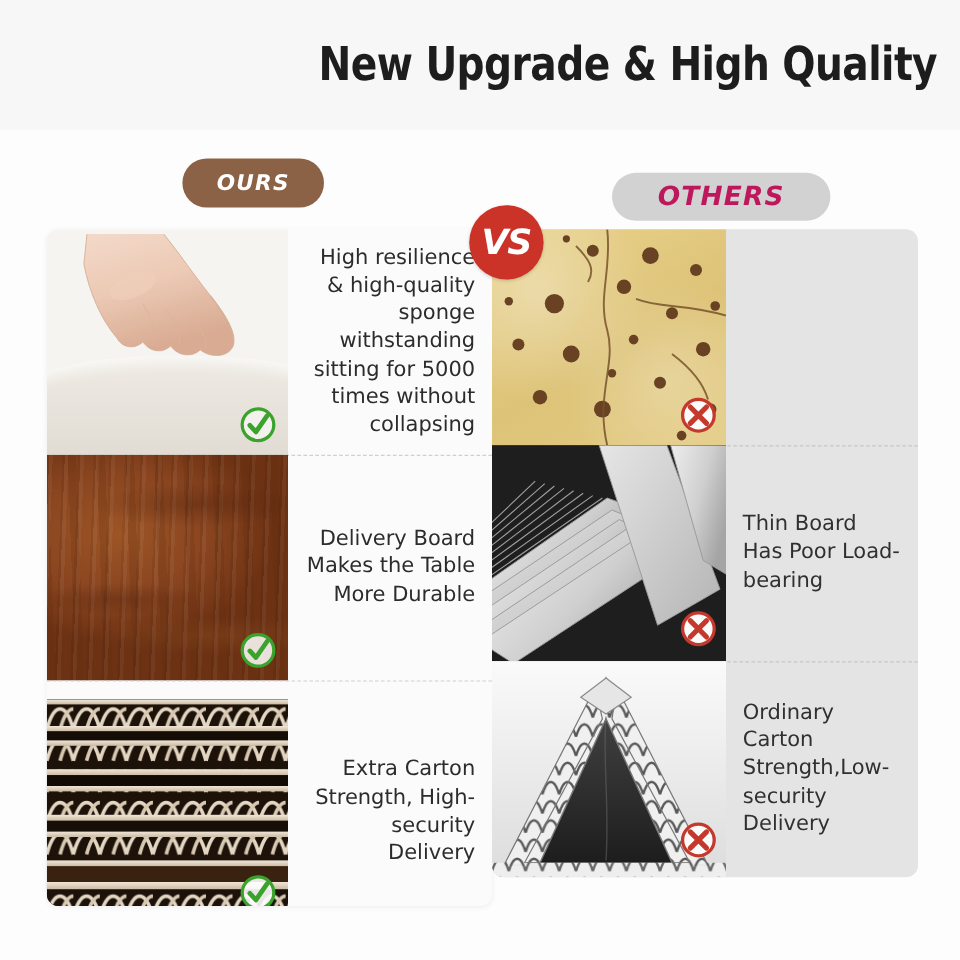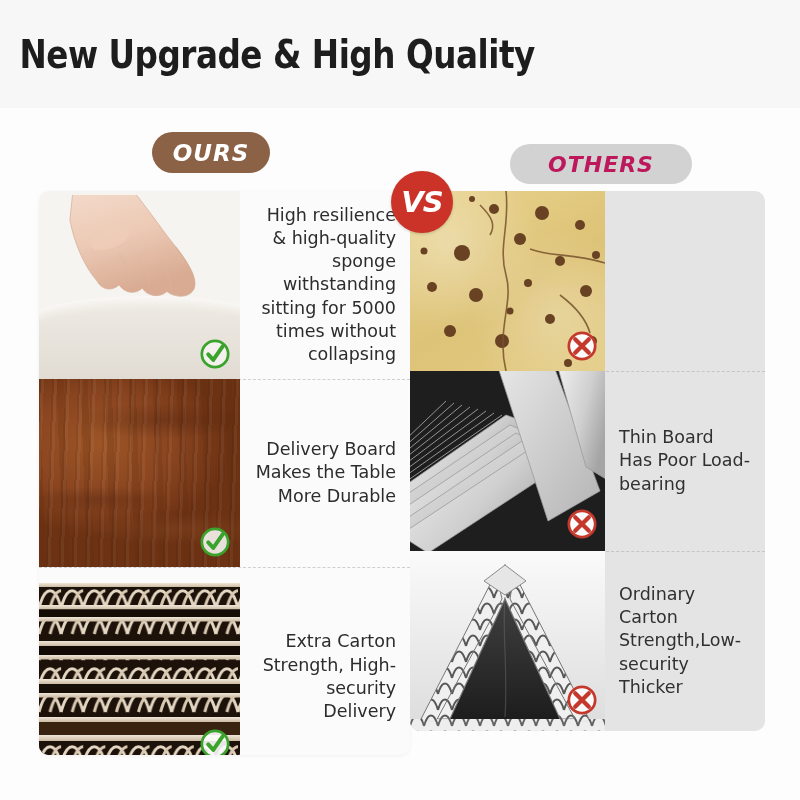--- a/index.html
+++ b/index.html
@@ -9,40 +9,40 @@
     font-family:"DejaVu Sans","Liberation Sans",sans-serif;
     overflow:hidden;
     position:relative;
   }
   .page{position:absolute;inset:0;background:#fdfdfd;}
 
   
   .header{
     position:absolute;left:0;top:0;width:800px;height:108px;
     background:#f7f7f7;
-    display:flex;align-items:center;justify-content:flex-start;
+    display:flex;align-items:center;justify-content:flex-end;
   }
   .header-title{
     font-size:39px;font-weight:bold;color:#1d1d1d;
     letter-spacing:-0.5px;
     font-family:"DejaVu Sans Condensed","DejaVu Sans","Liberation Sans",sans-serif;
     transform:scaleX(0.93);
   }
 
   
   .badge{
     position:absolute;
     display:flex;align-items:center;justify-content:center;
     border-radius:22px;
     font-style:italic;font-weight:bold;color:#ffffff;
     letter-spacing:1px;
   }
   .badge-ours{
     left:152px;top:132px;width:118px;height:41px;
-    background:#8c6246;font-size:23px;
+    background:#8c6246;font-size:18px;
   }
   .badge-others{
     left:510px;top:144px;width:182px;height:40px;
     background:#d2d2d2;font-size:22px;color:#be185d;
   }
 
   
   .vs-circle{
     position:absolute;left:391px;top:171px;width:62px;height:62px;
     border-radius:50%;background:#cc3328;
@@ -384,18 +384,18 @@
           <rect x="0" y="168" width="195" height="14" fill="url(#gflute)" opacity=".9"></rect>
           <path d="M95 46 C92 80 98 120 95 166" stroke="#6a6a6a" stroke-width="1.2" fill="none" opacity=".5"></path>
         </svg>
         <svg class="status-icon" style="right:6px;bottom:14px;" viewBox="0 0 40 40">
           <circle cx="20" cy="20" r="15.5" fill="#fbfbfb"></circle>
           <circle cx="20" cy="20" r="15.5" fill="none" stroke="#c4392c" stroke-width="3.2"></circle>
           <path d="M12 12 L28 28 M28 12 L12 28" stroke="#c4392c" stroke-width="5" stroke-linecap="round"></path>
         </svg>
       </div>
       <div class="cell-txt">
-        <p>Ordinary Carton Strength,Low-security Thicker</p>
+        <p>Ordinary Carton Strength,Low-security Delivery</p>
       </div>
     </div>
   </div>
 
 </div>
 
 </body></html>

